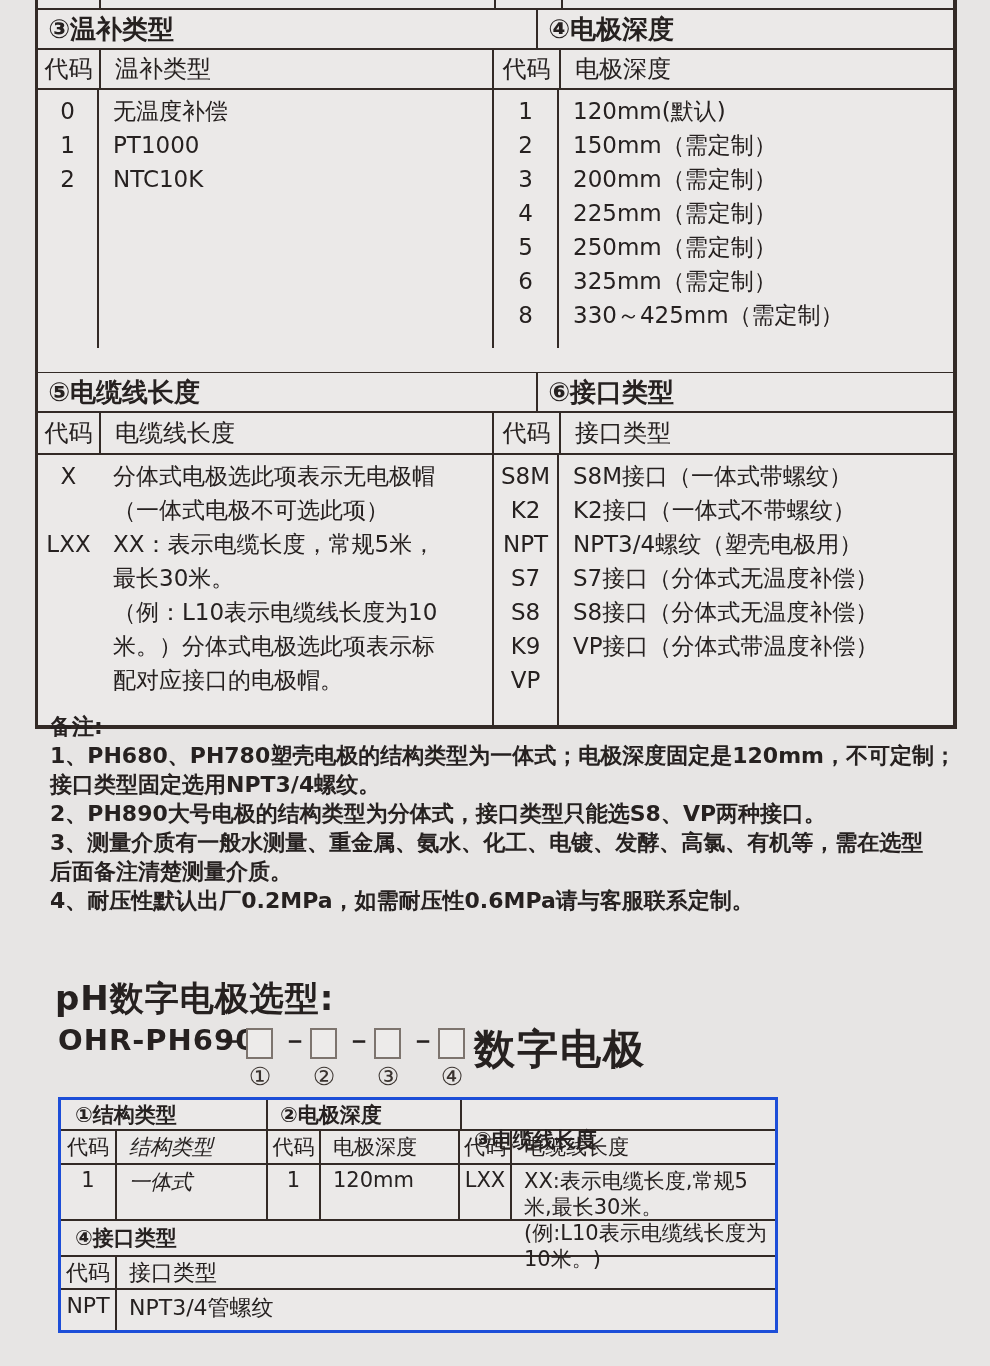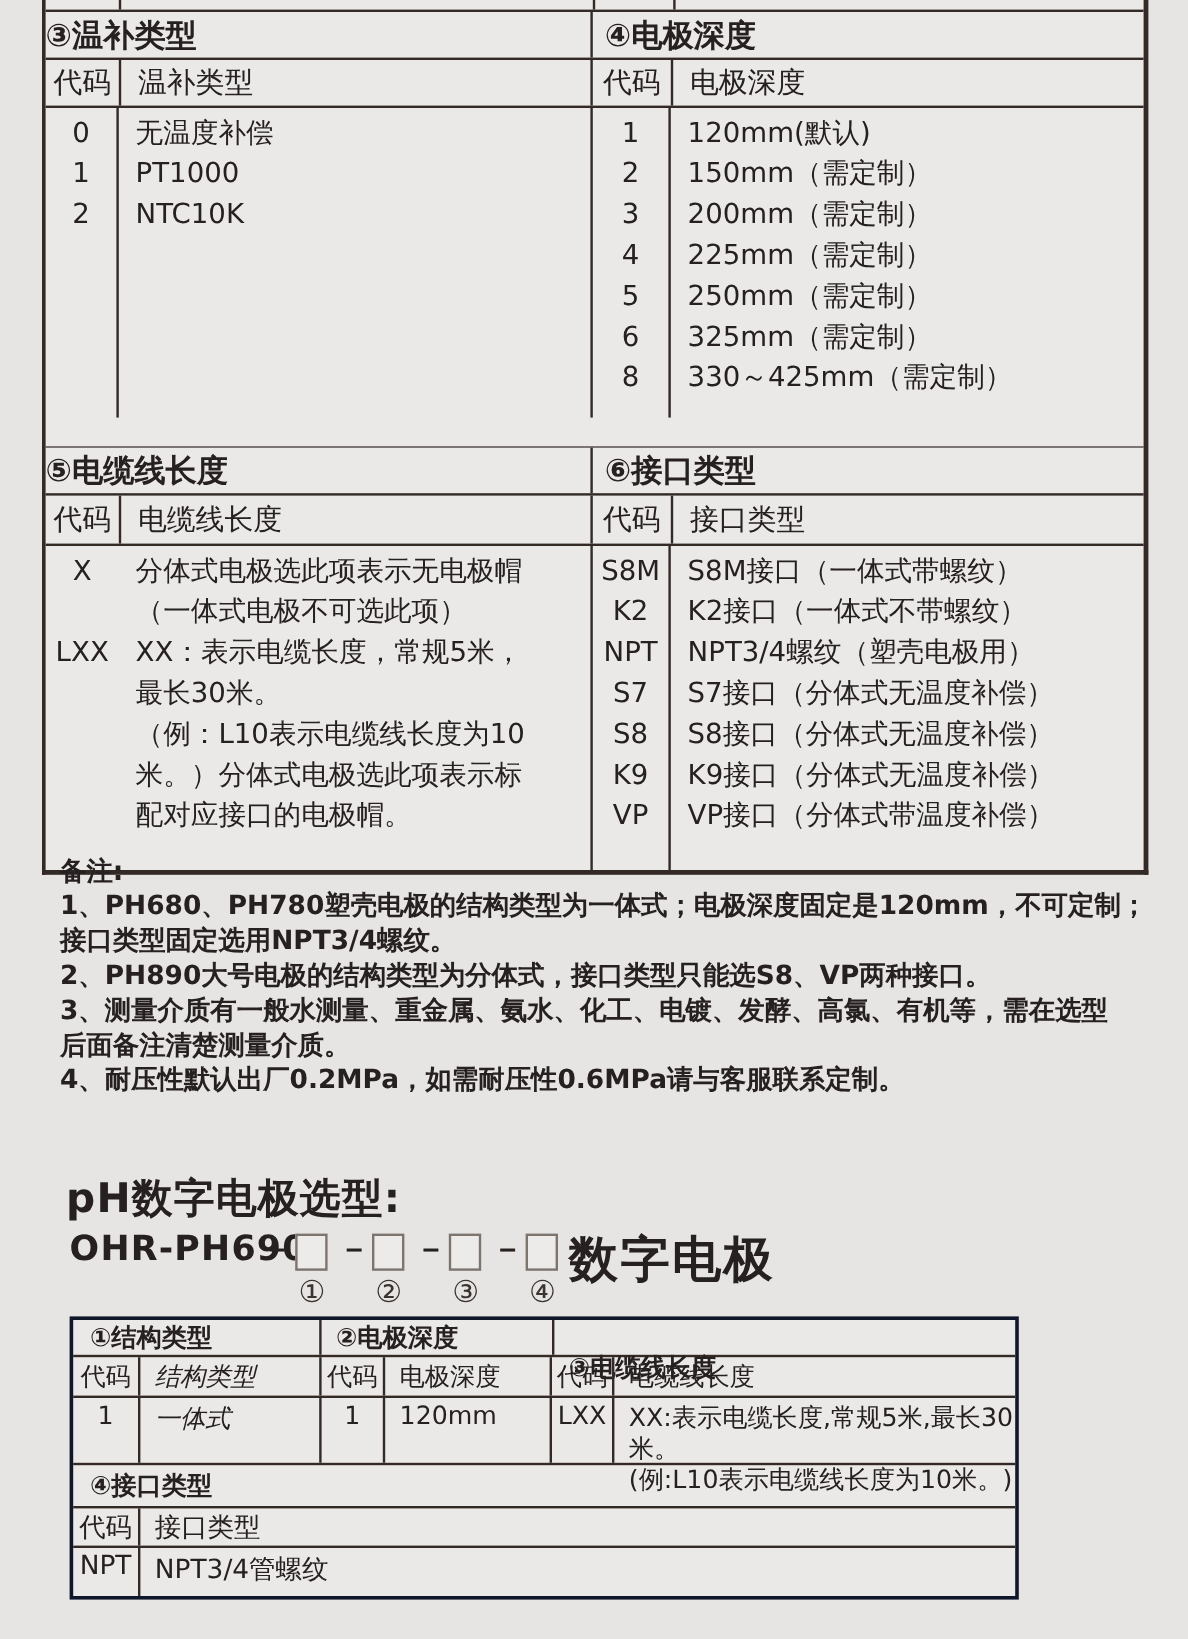--- a/index.html
+++ b/index.html
@@ -12,21 +12,21 @@
   }
   
   .main-table{
     position:absolute;left:35px;top:0;width:922px;box-sizing:border-box;
     border-left:3px solid #332a26;border-right:4px solid #332a26;border-bottom:4px solid #332a26;
     background:#ebe9e8;
   }
   .vline{position:absolute;top:0;bottom:0;width:2px;background:#332a26;}
   .remnant{position:relative;height:8px;border-bottom:2px solid #332a26;}
   .sec-row{display:flex;height:38px;border-bottom:2px solid #332a26;font-weight:bold;font-size:26px;}
-  .sec-cell-l{width:456px;border-right:2px solid #332a26;box-sizing:border-box;display:flex;align-items:center;}
+  .sec-cell-l{width:500px;border-right:2px solid #332a26;box-sizing:border-box;display:flex;align-items:center;padding-left:10px;}
   .sec-cell-r{flex:1;display:flex;align-items:center;padding-left:10px;}
   .sub-row{display:flex;height:38px;border-bottom:2px solid #332a26;font-size:24px;}
   .col-code1{width:61px;border-right:2px solid #332a26;display:flex;align-items:center;justify-content:center;box-sizing:content-box;}
   .col-desc1{width:393px;border-right:2px solid #332a26;display:flex;align-items:center;padding-left:14px;box-sizing:border-box;}
   .col-code2{width:65px;border-right:2px solid #332a26;display:flex;align-items:center;justify-content:center;}
   .col-desc2{flex:1;display:flex;align-items:center;padding-left:14px;}
   .body-row{display:flex;font-size:23px;}
   .body-row .bcol{box-sizing:border-box;padding-top:4px;}
   .bcol-code1{width:61px;border-right:2px solid #332a26;text-align:center;}
   .bcol-desc1{width:395px;border-right:2px solid #332a26;padding-left:14px;}
@@ -46,22 +46,22 @@
   .ph-title{position:absolute;left:55px;top:976px;font-size:34px;font-weight:bold;letter-spacing:1px;}
   .model-line{position:absolute;left:0;top:1020px;width:990px;height:46px;}
   .model-prefix{position:absolute;left:58px;top:3px;font-size:29px;font-weight:600;letter-spacing:1px;}
   .mdash{position:absolute;top:3px;font-size:26px;font-weight:600;}
   .mbox{position:absolute;top:8px;width:27px;height:31px;border:2px solid #7d746e;background:#edebea;box-sizing:border-box;}
   .model-suffix{position:absolute;left:474px;top:2px;font-size:41px;font-weight:bold;letter-spacing:2px;}
   .pos-labels{position:absolute;left:0;top:1062px;width:990px;height:30px;font-size:25px;color:#3a332f;}
   .pos-labels span{position:absolute;width:30px;text-align:center;font-weight:normal;}
   
   .dig-table{
-    position:absolute;left:58px;top:1097px;width:791px;box-sizing:border-box;
-    border:3px solid #0f172a;background:#ebe9e8;font-size:21px;
+    position:absolute;left:58px;top:1097px;width:720px;box-sizing:border-box;
+    border:3px solid #1d4ed8;background:#ebe9e8;font-size:21px;
   }
   .dg-row{display:flex;border-bottom:2px solid #332a26;}
   .dg-secrow{height:29px;font-weight:bold;}
   .dg-subrow{height:32px;}
   .dg-valrow{height:54px;}
   .dg-c{box-sizing:border-box;display:flex;align-items:center;}
   .dc1{width:56px;border-right:2px solid #332a26;justify-content:center;}
   .dc2{width:151px;border-right:2px solid #332a26;padding-left:12px;font-style:italic;}
   .dc3{width:53px;border-right:2px solid #332a26;justify-content:center;}
   .dc4{width:139px;border-right:2px solid #332a26;padding-left:12px;}
@@ -174,21 +174,20 @@
       <div class="line">S8</div>
       <div class="line">K9</div>
       <div class="line">VP</div>
     </div>
     <div class="bcol bcol-desc2">
       <div class="line">S8M接口（一体式带螺纹）</div>
       <div class="line">K2接口（一体式不带螺纹）</div>
       <div class="line">NPT3/4螺纹（塑壳电极用）</div>
       <div class="line">S7接口（分体式无温度补偿）</div>
       <div class="line">S8接口（分体式无温度补偿）</div>
-      <div class="line">K9接口（分体式无温度补偿）</div>
       <div class="line">VP接口（分体式带温度补偿）</div>
     </div>
   </div>
 </div>
 
 <div class="notes">
   <div>备注:</div>
   <div>1、PH680、PH780塑壳电极的结构类型为一体式；电极深度固定是120mm，不可定制；</div>
   <div>接口类型固定选用NPT3/4螺纹。</div>
   <div>2、PH890大号电极的结构类型为分体式，接口类型只能选S8、VP两种接口。</div>

